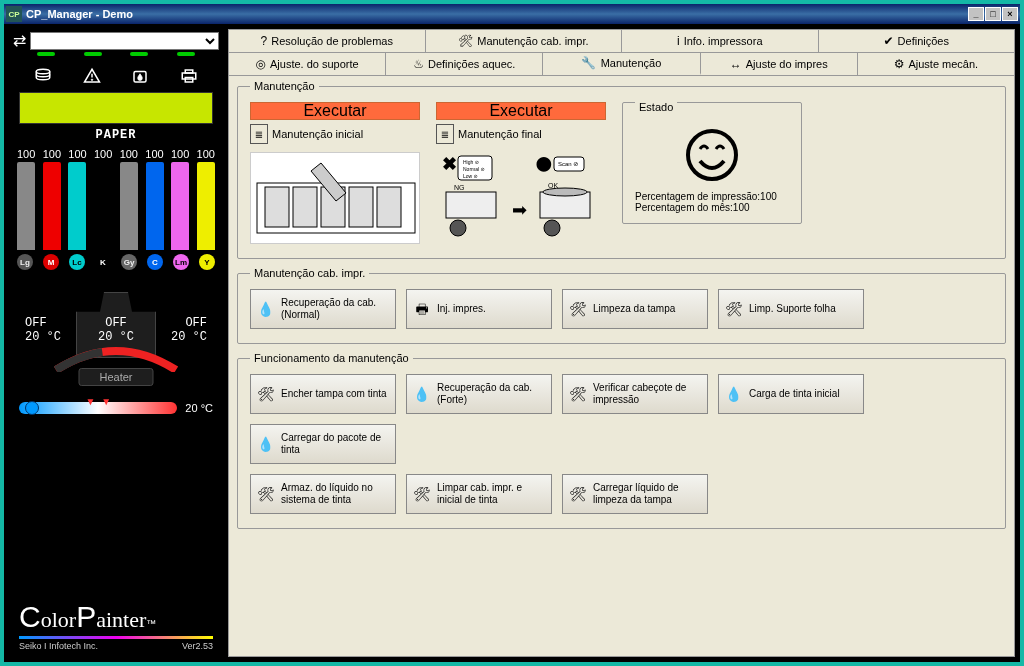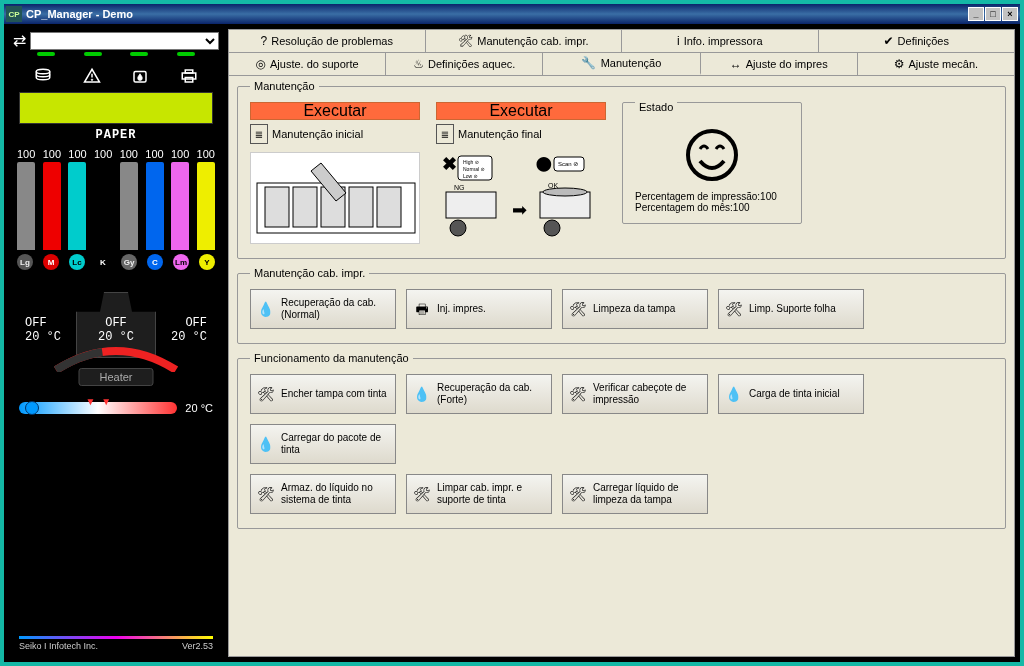--- a/index.html
+++ b/index.html
@@ -213,20 +213,21 @@
       <div class="temp-slider-row">
         <div class="temp-slider">
           <span class="temp-caret caret-up">▼</span>
           <span class="temp-caret caret-up2">▼</span>
           <div class="temp-thumb"></div>
         </div>
         <span class="temp-val">20 °C</span>
       </div>
 
       <div class="logo-area">
+        <div class="logo-main"><span class="big">C</span>olor<span class="big">P</span>ainter<span style="font-size:10px;">™</span></div>
         <div class="logo-underline"></div>
         <div class="logo-sub-row">
           <span>Seiko I Infotech Inc.</span>
           <span>Ver2.53</span>
         </div>
       </div>
     </div>
 
     <div class="right-panel">
       <div class="tab-row" id="tabs1">
@@ -385,21 +386,21 @@
                 <span>Carregar do pacote de tinta</span>
               </div>
           </div>
           <div class="btn-row">
             <div class="tool-btn">
                 <span class="ic">🛠</span>
                 <span>Armaz. do líquido no sistema de tinta</span>
               </div>
             <div class="tool-btn">
                 <span class="ic">🛠</span>
-                <span>Limpar cab. impr. e suporte de tinta</span>
+                <span>Limpar cab. impr. e inicial de tinta</span>
               </div>
             <div class="tool-btn">
                 <span class="ic">🛠</span>
                 <span>Carregar líquido de limpeza da tampa</span>
               </div>
           </div>
         </fieldset>
       </div>
     </div>
   </div>

